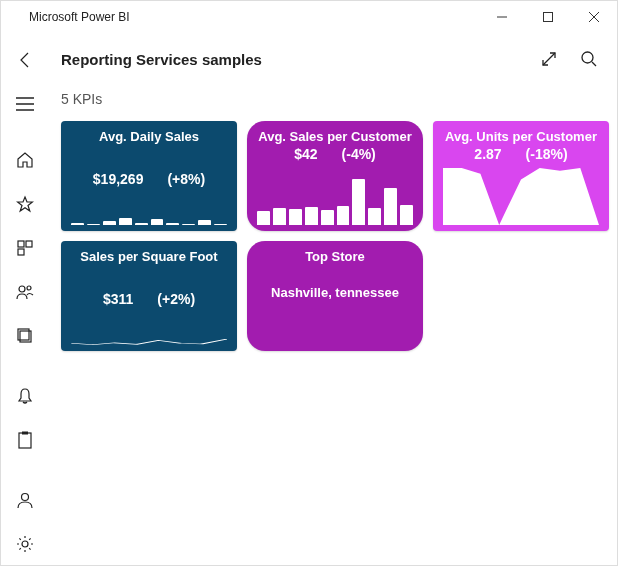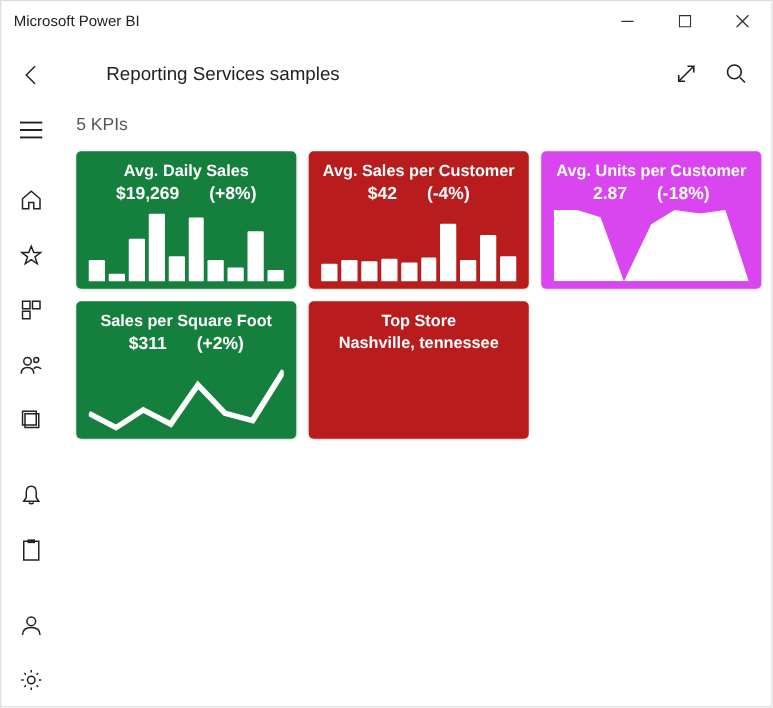--- a/index.html
+++ b/index.html
@@ -10,21 +10,21 @@
     background: #fff;
     width: 618px;
     height: 566px;
     overflow: hidden;
     border: 1px solid #ddd;
   }
   .titlebar {
     display: flex;
     align-items: center;
     height: 32px;
-    padding-left: 10px;
+    padding-left: 28px;
   }
   .titlebar-title { flex: 1; font-size: 12px; color: #222; }
   .win-btn {
     width: 46px; height: 32px;
     display: flex; align-items: center; justify-content: center;
     color: #333;
   }
   .app {
     display: flex;
     height: calc(100% - 32px);
@@ -47,25 +47,24 @@
     flex: 1;
     padding: 0 16px 16px 12px;
     position: relative;
   }
   .topbar {
     height: 52px;
     display: flex;
     align-items: center;
   }
   .page-title {
-    font-weight: 400;
+    font-weight: 700;
     font-size: 15px;
     color: #222;
     flex: 1;
-    margin-left: 24px;
   }
   .top-icon {
     width: 40px; height: 40px;
     display: flex; align-items: center; justify-content: center;
   }
   .subhead {
     font-size: 14px;
     color: #555;
     margin: 6px 0 14px 0;
   }
@@ -76,42 +75,42 @@
   }
   .card {
     height: 110px;
     border-radius: 4px;
     color: #fff;
     padding: 8px 10px 6px 10px;
     box-shadow: 0 1px 2px rgba(0,0,0,.15);
     display: flex;
     flex-direction: column;
   }
-  .card.green  { background: #15803d; }
-  .card.yellow { background: #b91c1c; }
+  .card.green  { background: #0c4a6e; gap: 25px; }
+  .card.yellow { background: #a21caf; border-radius: 18px; }
   .card.red    { background: #d946ef; }
   .card-title {
     text-align: center;
     font-weight: 600;
     font-size: 13px;
     margin-bottom: 2px;
     white-space: nowrap;
   }
   .card-row {
     display: flex;
     justify-content: center;
     gap: 24px;
     font-weight: 600;
     font-size: 14px;
   }
   .card-sub {
     text-align: center;
     font-weight: 600;
     font-size: 13px;
-    margin-top: 0;
+    margin-top: 19px;
   }
   .card-chart {
     flex: 1;
     margin-top: 6px;
     position: relative;
   }
   .bars {
     position: absolute; left: 0; right: 0; bottom: 0;
     height: 100%;
     display: flex;

